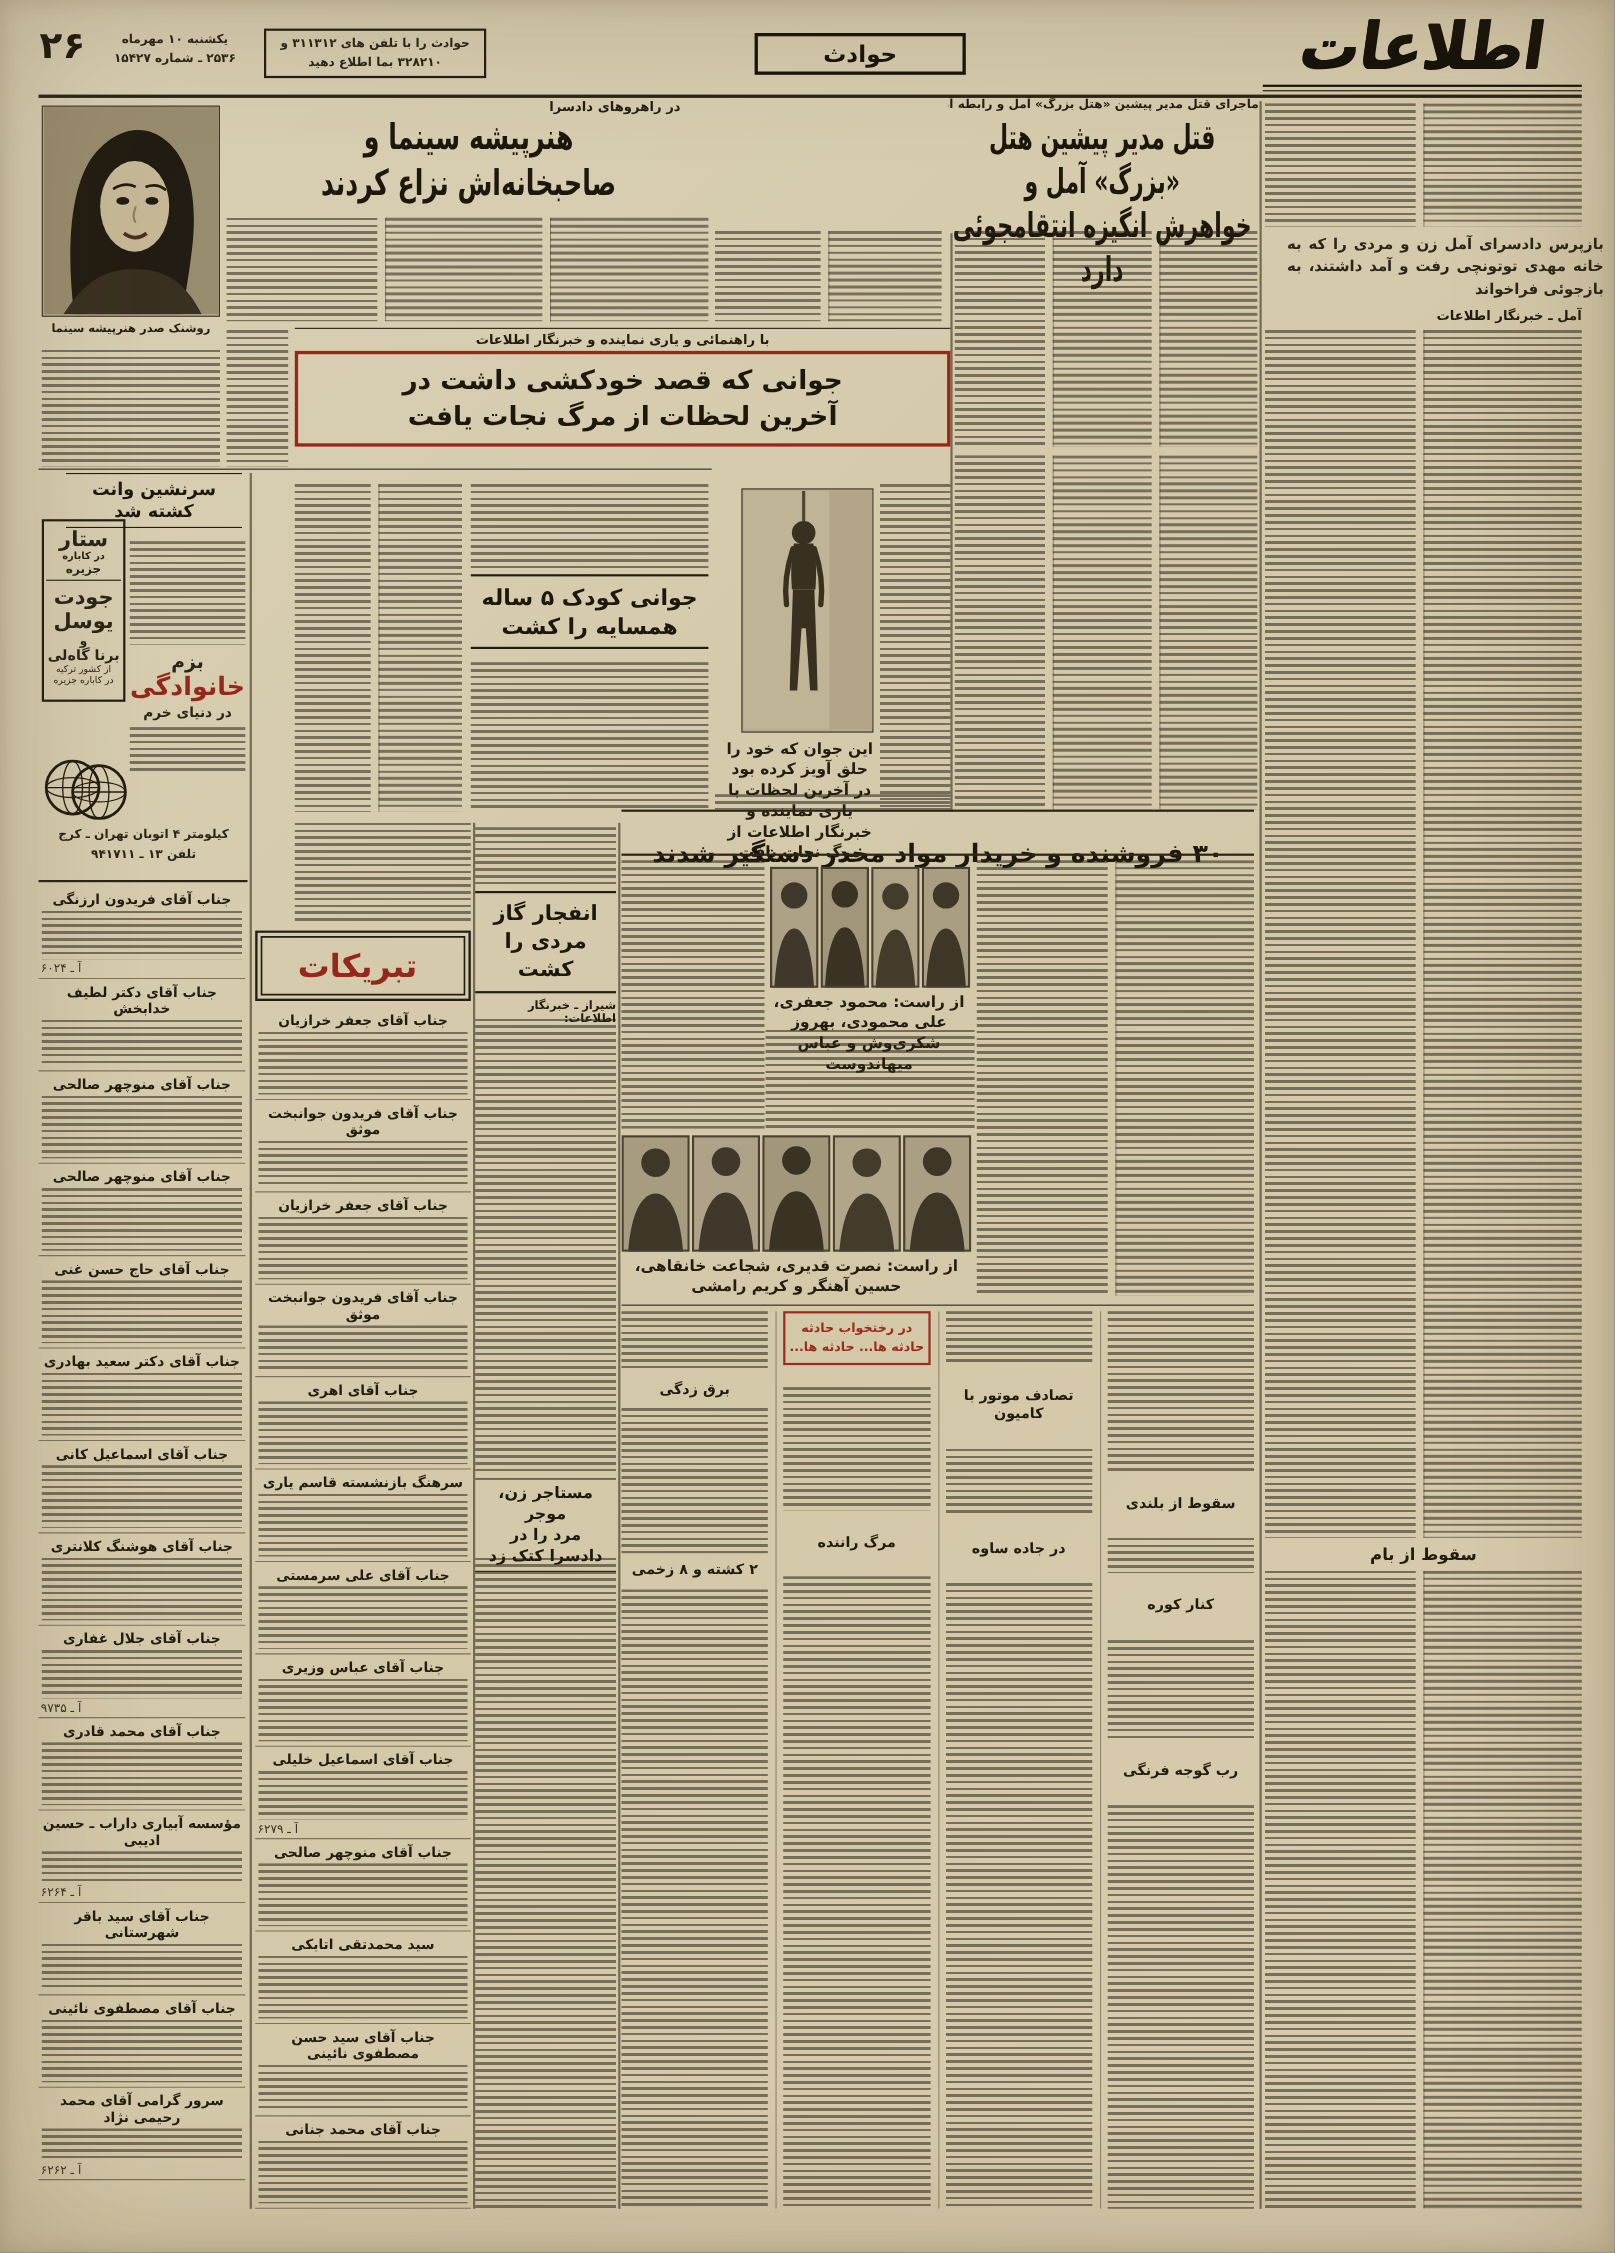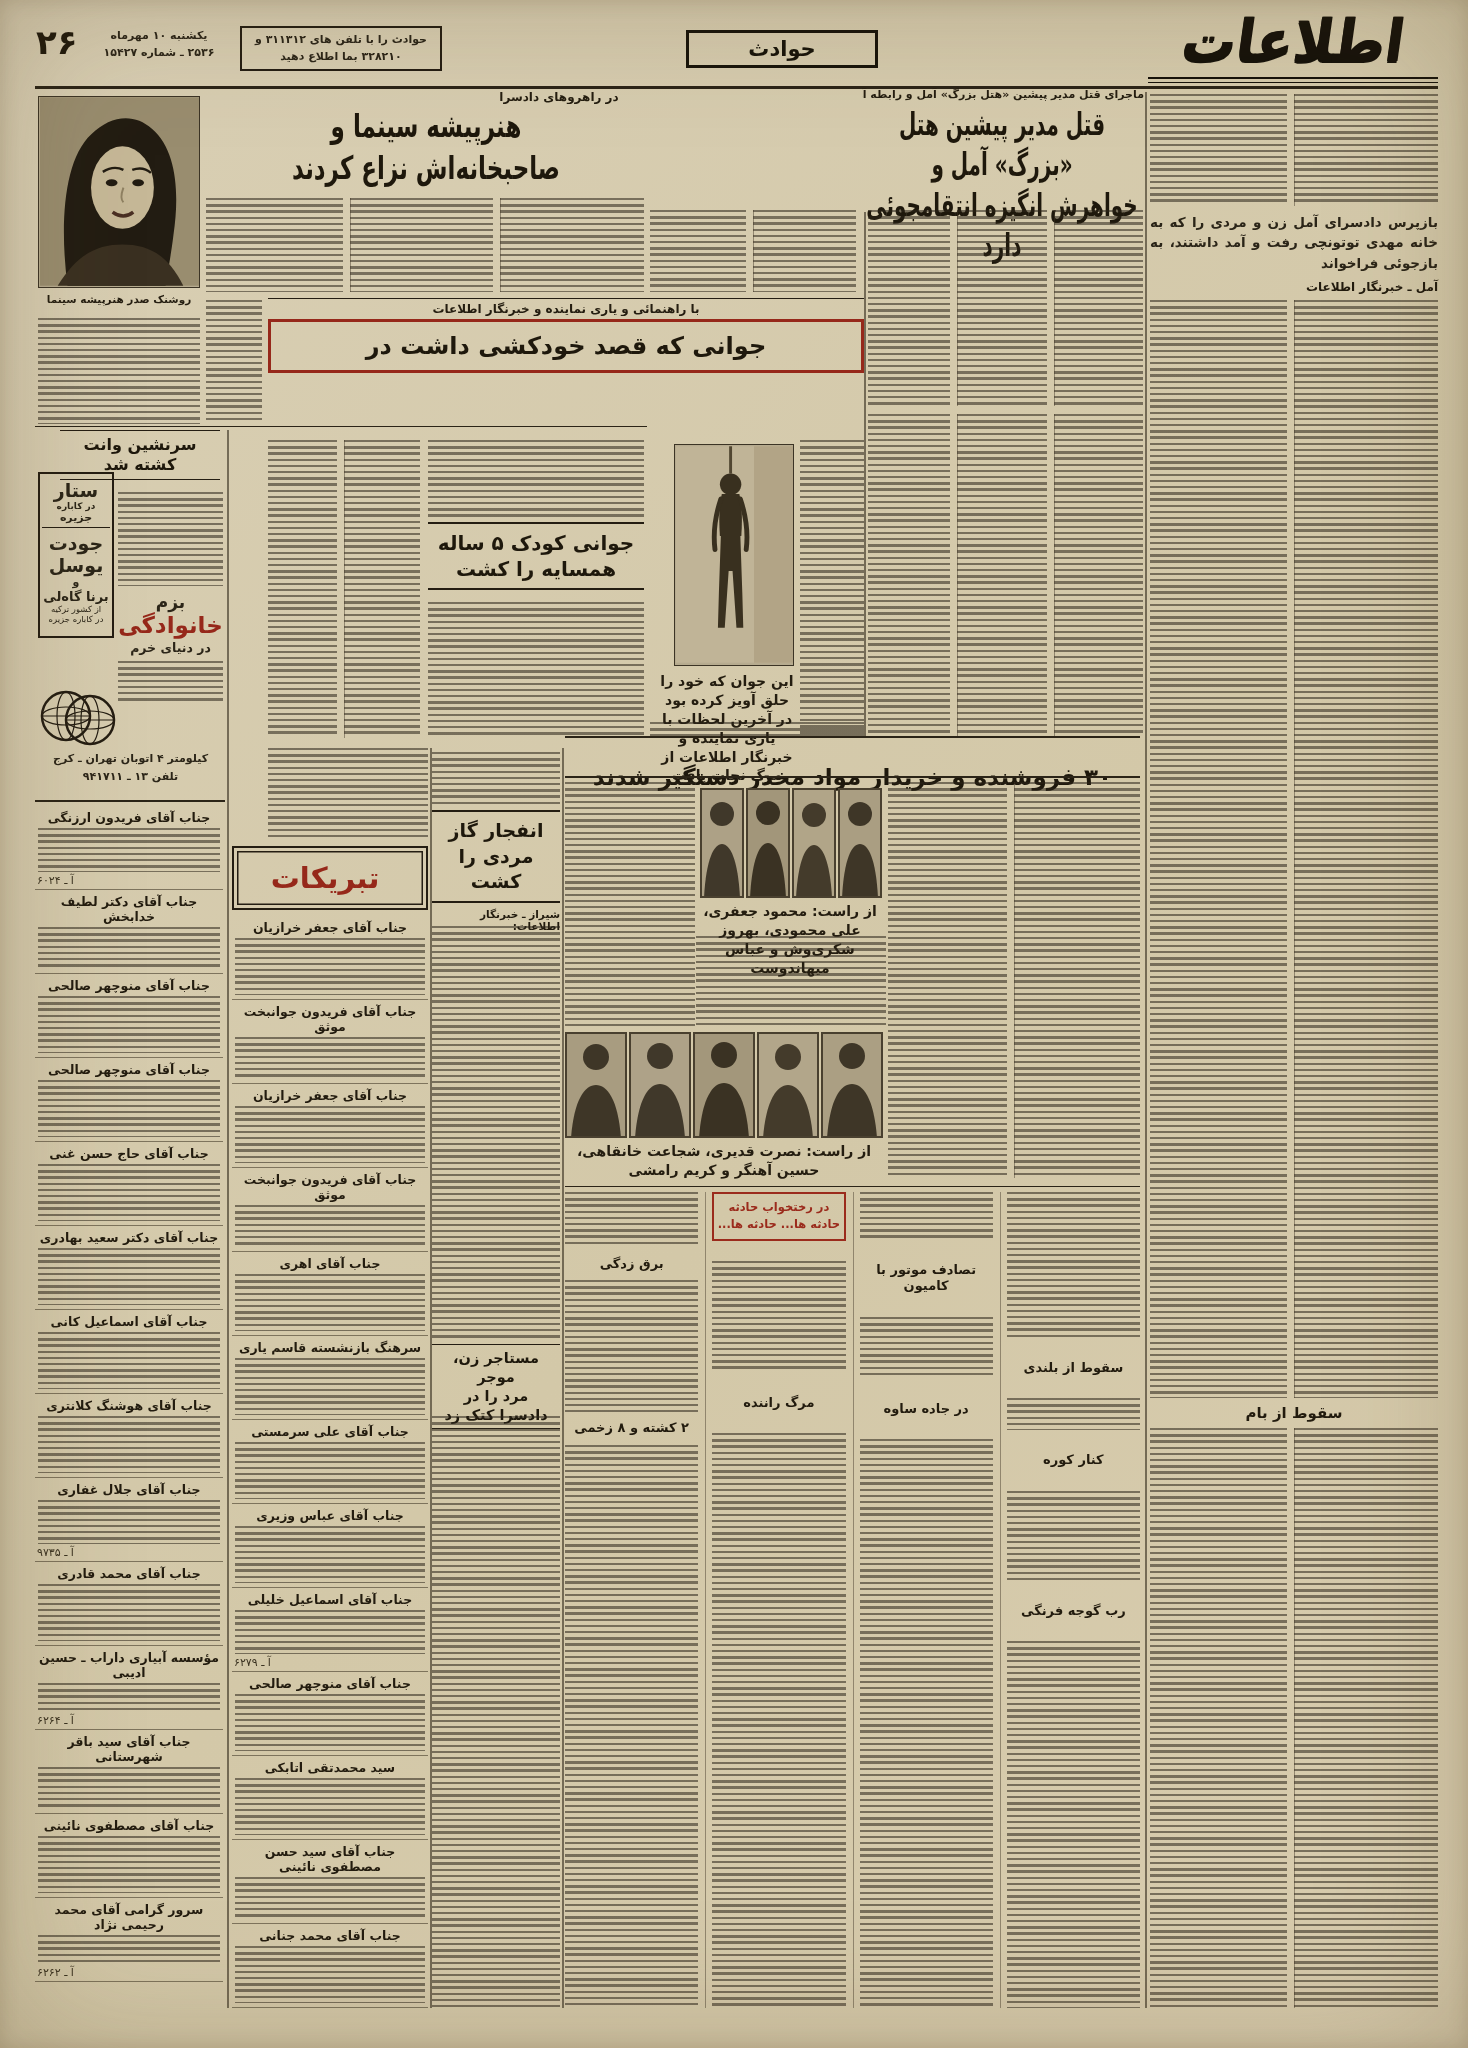--- a/index.html
+++ b/index.html
@@ -35,21 +35,21 @@
   .kicker { font-weight:bold; text-align:center; white-space:nowrap; overflow:hidden; color:#241d10; }
   .bighead { font-weight:900; text-align:center; color:#1e180c; letter-spacing:-.5px; }
   .bighead span { display:block; }
   .stretch15 { transform:scale(1,1.55); transform-origin:center top; }
   .stretch14 { transform:scale(1,1.4); transform-origin:center top; }
   .mini-head { font-weight:bold; text-align:center; font-size:13px; line-height:1.25; padding:2px 0; color:#221b0e; }
   .boxhead { border-top:2.5px solid #241d12; border-bottom:2.5px solid #241d12; padding:6px 0; }
   .thinrules { border-top:1.5px solid #241d12; border-bottom:1.5px solid #241d12; padding:4px 0; }
   .photo-frame { border:1.5px solid #3c3425; background:#b6ab8f; }
   .caption { font-size:14px; font-weight:bold; text-align:center; line-height:1.35; color:#241d10; }
-  .justify { text-align:justify; }
+  .justify { text-align:justify;margin-left:20px; }
   .pageno { font-size:34px; font-weight:900; color:#1e180c; }
   .dateblock { font-size:11px; font-weight:bold; text-align:center; line-height:1.5; }
   .phonebox { border:2px solid #241d12; padding:4px 6px; font-size:11px; font-weight:bold; text-align:center; line-height:1.5; }
   .sectionbox { border:3.5px solid #17130a; display:flex; align-items:center; justify-content:center;
     font-size:21px; font-weight:900; color:#17130a; }
   .masthead-text { font-size:54px; font-weight:900; color:#15110a; text-align:center;
     transform:skewX(-8deg) scaleY(1.08); transform-origin:center;
     text-shadow:1px 0 0 #15110a, 0 1px 0 #15110a; }
   .masthead-rule { border-top:2.5px solid #15110a; border-bottom:1px solid #15110a; height:6px; margin-top:4px; }
   .redbox { border:3px solid #96281a; padding:8px 6px; margin-top:3px; }
@@ -156,20 +156,21 @@
   </div>
   <div class="abs ft" style="left:38px; top:318px; width:162px; height:106px;"></div>
   <div class="abs ft" style="left:206px; top:300px; width:56px; height:124px;"></div>
   <div class="hr" style="left:35px; top:426px; width:612px; height:1px;"></div>
 
   <div class="abs" style="left:268px; top:298px; width:596px; border-top:1px solid #241d12; padding-top:3px;">
     <div class="kicker" style="font-size:12px;">با راهنمائی و یاری نماینده و خبرنگار اطلاعات</div>
     <div class="redbox">
       <div class="bighead" style="font-size:24px; line-height:1.35;">
         <span>جوانی که قصد خودکشی داشت در</span>
+        <span>آخرین لحظات از مرگ نجات یافت</span>
       </div>
     </div>
   </div>
   <div class="abs ft" style="left:800px; top:440px; width:64px; height:296px;"></div>
   <div class="abs photo-frame" style="left:674px; top:444px; width:120px; height:222px;">
     <svg viewBox="0 0 120 222" width="117" height="219">
       <rect width="120" height="222" fill="#c0b497"></rect>
       <rect x="80" width="40" height="222" fill="#b2a486"></rect>
       <line x1="56" y1="0" x2="56" y2="28" stroke="#514631" stroke-width="3"></line>
       <circle cx="56" cy="39" r="11" fill="#39301f"></circle>

